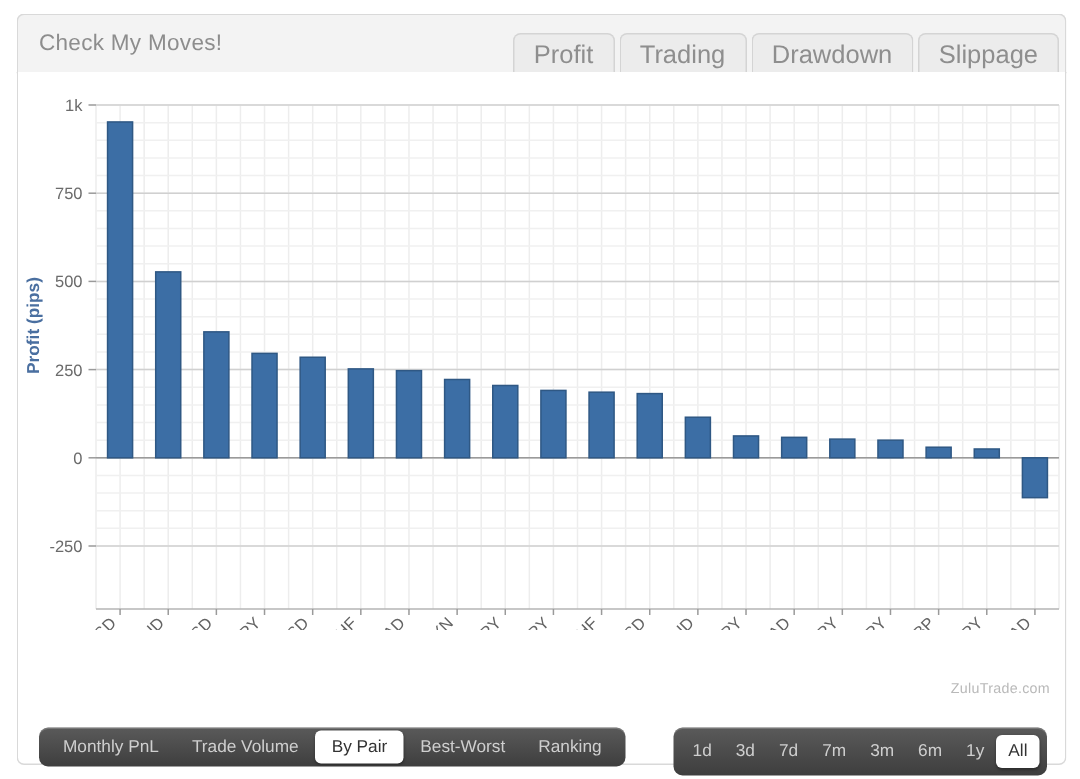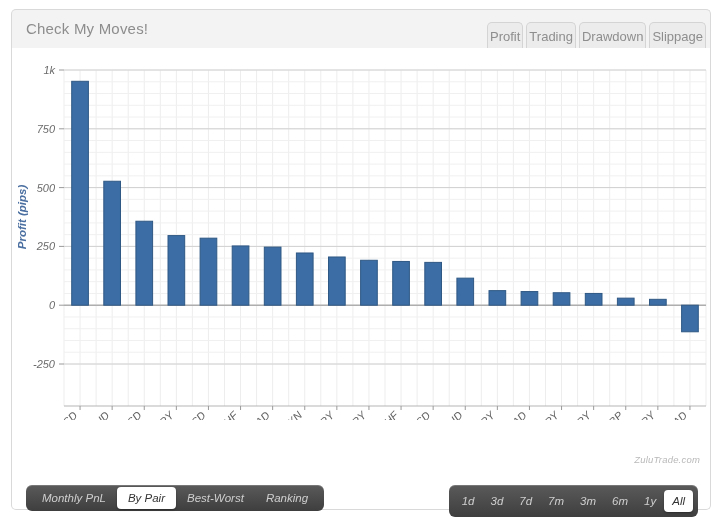--- a/index.html
+++ b/index.html
@@ -37,23 +37,23 @@
   .tabs {
     position: absolute;
     right: 4px; top: 6px;
     display: flex;
     align-items: flex-end;
     height: 34px;
   }
   .tab {
     height: 28px;
     line-height: 28px;
-    padding: 0 2px;
+    padding: 0 13px;
     margin-left: 3px;
-    font-size: 13px;
+    font-size: 17px;
     color: #8e8e8e;
     background: #ececec;
     border: 1px solid #d4d4d4;
     border-bottom: none;
     border-radius: 5px 5px 0 0;
     box-sizing: border-box;
     white-space: nowrap;
     cursor: pointer;
   }
   .tab.active {
@@ -69,21 +69,20 @@
   
   .panel {
     position: absolute;
     left: 11px; top: 48px;
     width: 700px; height: 462px;
     background: #ffffff;
     border: 1px solid #d9d9d9;
     border-top: none;
     border-radius: 0 0 5px 5px;
     box-sizing: border-box;
-    font-style: italic;
   }
   
   .chart-wrap {
     position: absolute;
     left: 0; top: 0;
     width: 698px; height: 372px;
   }
   .chart-svg { display: block; }
   
   .btn-group {
@@ -298,20 +297,21 @@
             <line x1="677.95" y1="358" x2="677.95" y2="362" stroke="#9a9a9a" stroke-width="1"></line>
             <text x="675.95" y="368" transform="rotate(-45 675.95 368)" text-anchor="end" font-family="&quot;Liberation Sans&quot;, sans-serif" font-size="11" fill="#636363">AUD/CAD</text>
           </g>
         </svg>
     </div>
 
     <div class="watermark">ZuluTrade.com</div>
 
     <div class="btn-group" id="view-group">
         <div class="seg">Monthly PnL</div>
+        <div class="seg">Trade Volume</div>
         <div class="seg active">By Pair</div>
         <div class="seg">Best-Worst</div>
         <div class="seg">Ranking</div>
       </div>
     <div class="btn-group" id="range-group">
         <div class="seg">1d</div>
         <div class="seg">3d</div>
         <div class="seg">7d</div>
         <div class="seg">7m</div>
         <div class="seg">3m</div>

